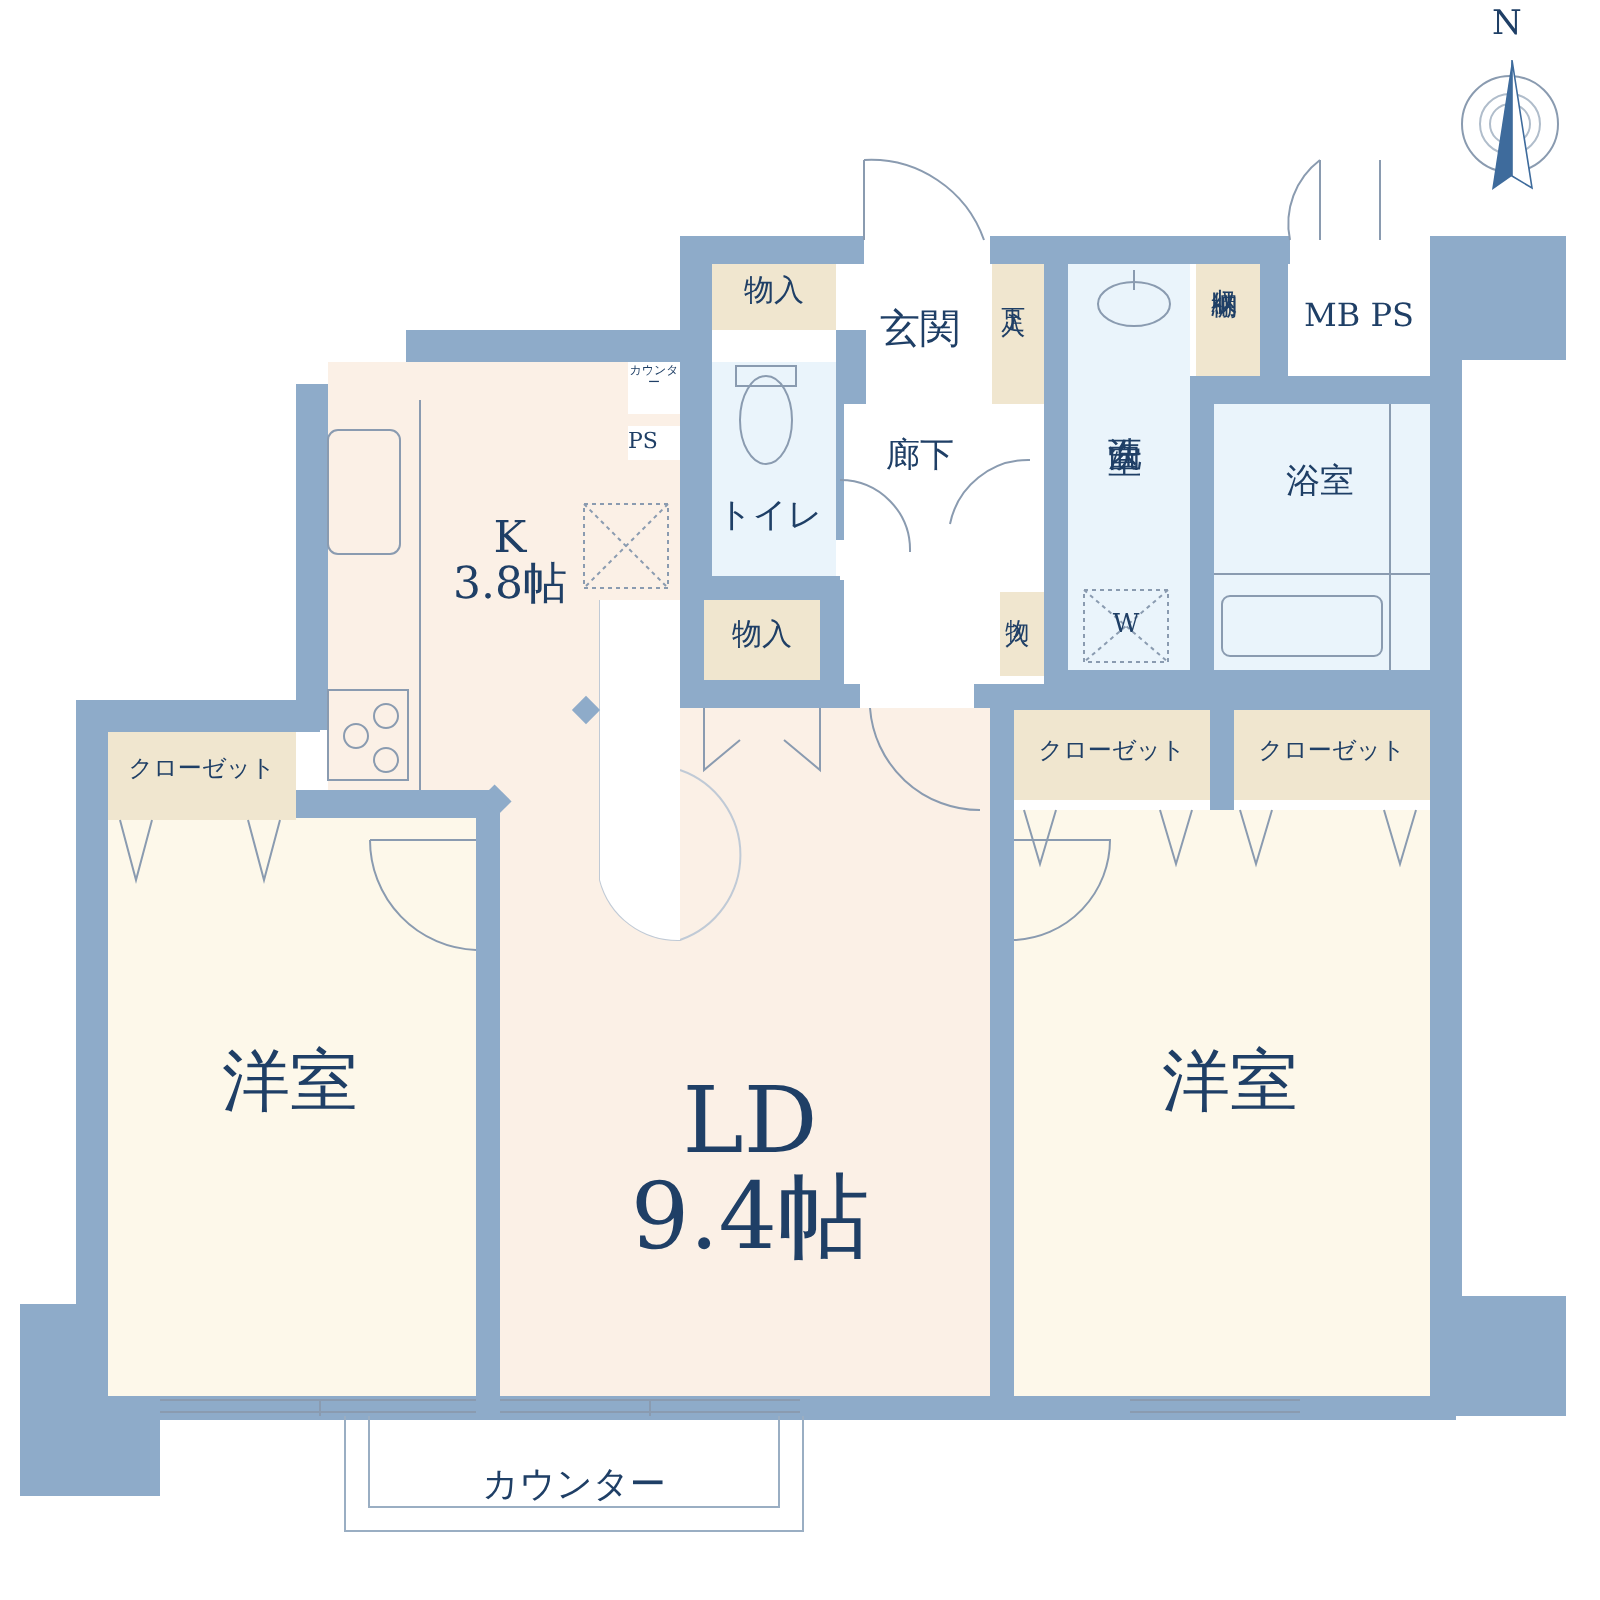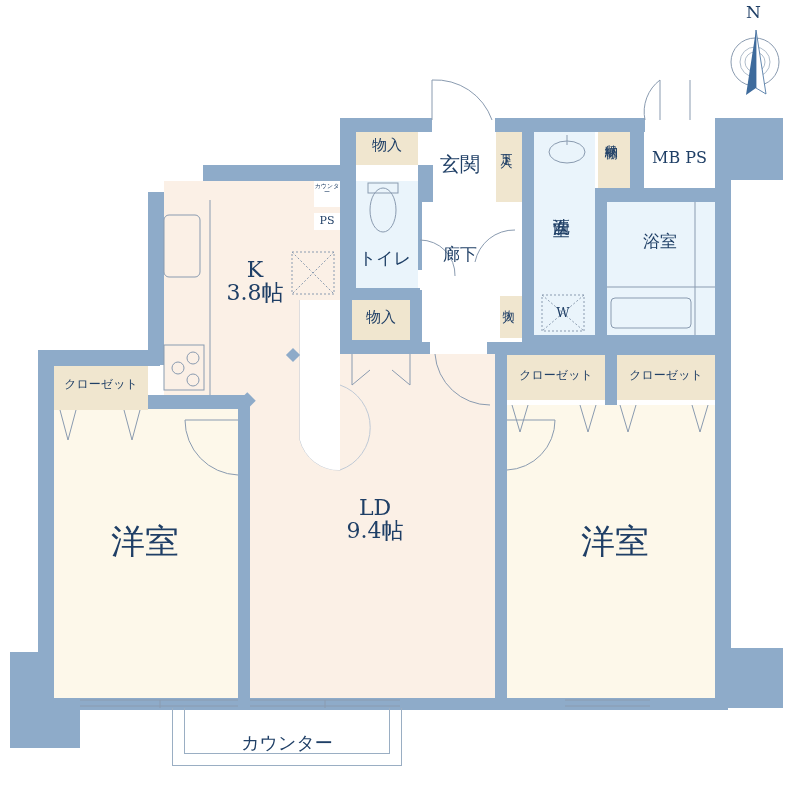--- a/index.html
+++ b/index.html
@@ -138,41 +138,41 @@
     <polygon points="756,30 766,94 756,88" fill="#fff" stroke="#3e6b9c" stroke-width="0.8"></polygon>
   </g>
 </svg>
 
 <div class="lbl" style="left:746px;top:4px;font-size:17px;">N</div>
 
 <div class="lbl" style="left:210px;top:258px;width:90px;font-size:22px;">
   <div>K</div>
   <div>3.8帖</div>
 </div>
-<div class="lbl" style="left:300px;top:496px;width:150px;font-size:22px;">
+<div class="lbl" style="left:300px;top:536px;width:150px;font-size:46px;">
   <div>LD</div>
   <div>9.4帖</div>
 </div>
 <div class="lbl" style="left:80px;top:524px;width:130px;font-size:34px;">
   <div>洋室</div>
 </div>
 <div class="lbl" style="left:550px;top:524px;width:130px;font-size:34px;">
   <div>洋室</div>
 </div>
 <div class="lbl" style="left:430px;top:154px;width:60px;font-size:20px;">玄関</div>
-<div class="lbl" style="left:430px;top:246px;width:60px;font-size:17px;">廊下</div>
+<div class="lbl" style="left:430px;top:220px;width:60px;font-size:17px;">廊下</div>
 <div class="lbl" style="left:350px;top:250px;width:70px;font-size:17px;">トイレ</div>
 <div class="lbl vert" style="left:552px;top:205px;font-size:17px;">洗面室</div>
 <div class="lbl" style="left:615px;top:233px;width:90px;font-size:17px;">浴室</div>
 <div class="lbl" style="left:644px;top:150px;width:71px;font-size:16px;">MB PS</div>
 <div class="lbl" style="left:184px;top:734px;width:206px;font-size:18px;">カウンター</div>
 
 <div class="lbl" style="left:356px;top:138px;width:62px;font-size:15px;">物入</div>
 <div class="lbl vert" style="left:500px;top:144px;font-size:12px;">下足入</div>
 <div class="lbl vert" style="left:604px;top:134px;font-size:13px;">収納棚</div>
 <div class="lbl" style="left:352px;top:310px;width:58px;font-size:15px;">物入</div>
 <div class="lbl vert" style="left:502px;top:300px;font-size:12px;">物入</div>
 <div class="lbl" style="left:54px;top:378px;width:94px;font-size:12px;">クローゼット</div>
 <div class="lbl" style="left:507px;top:369px;width:98px;font-size:12px;">クローゼット</div>
 <div class="lbl" style="left:617px;top:369px;width:98px;font-size:12px;">クローゼット</div>
 <div class="lbl" style="left:314px;top:183px;width:26px;font-size:6px;white-space:normal;">カウンター</div>
-<div class="lbl" style="left:314px;top:215px;width:26px;font-size:11px;">PS</div>
+<div class="lbl" style="left:314px;top:215px;width:14px;font-size:11px;">PS</div>
 <div class="lbl" style="left:542px;top:306px;width:42px;font-size:13px;">W</div>
 
 </body></html>

